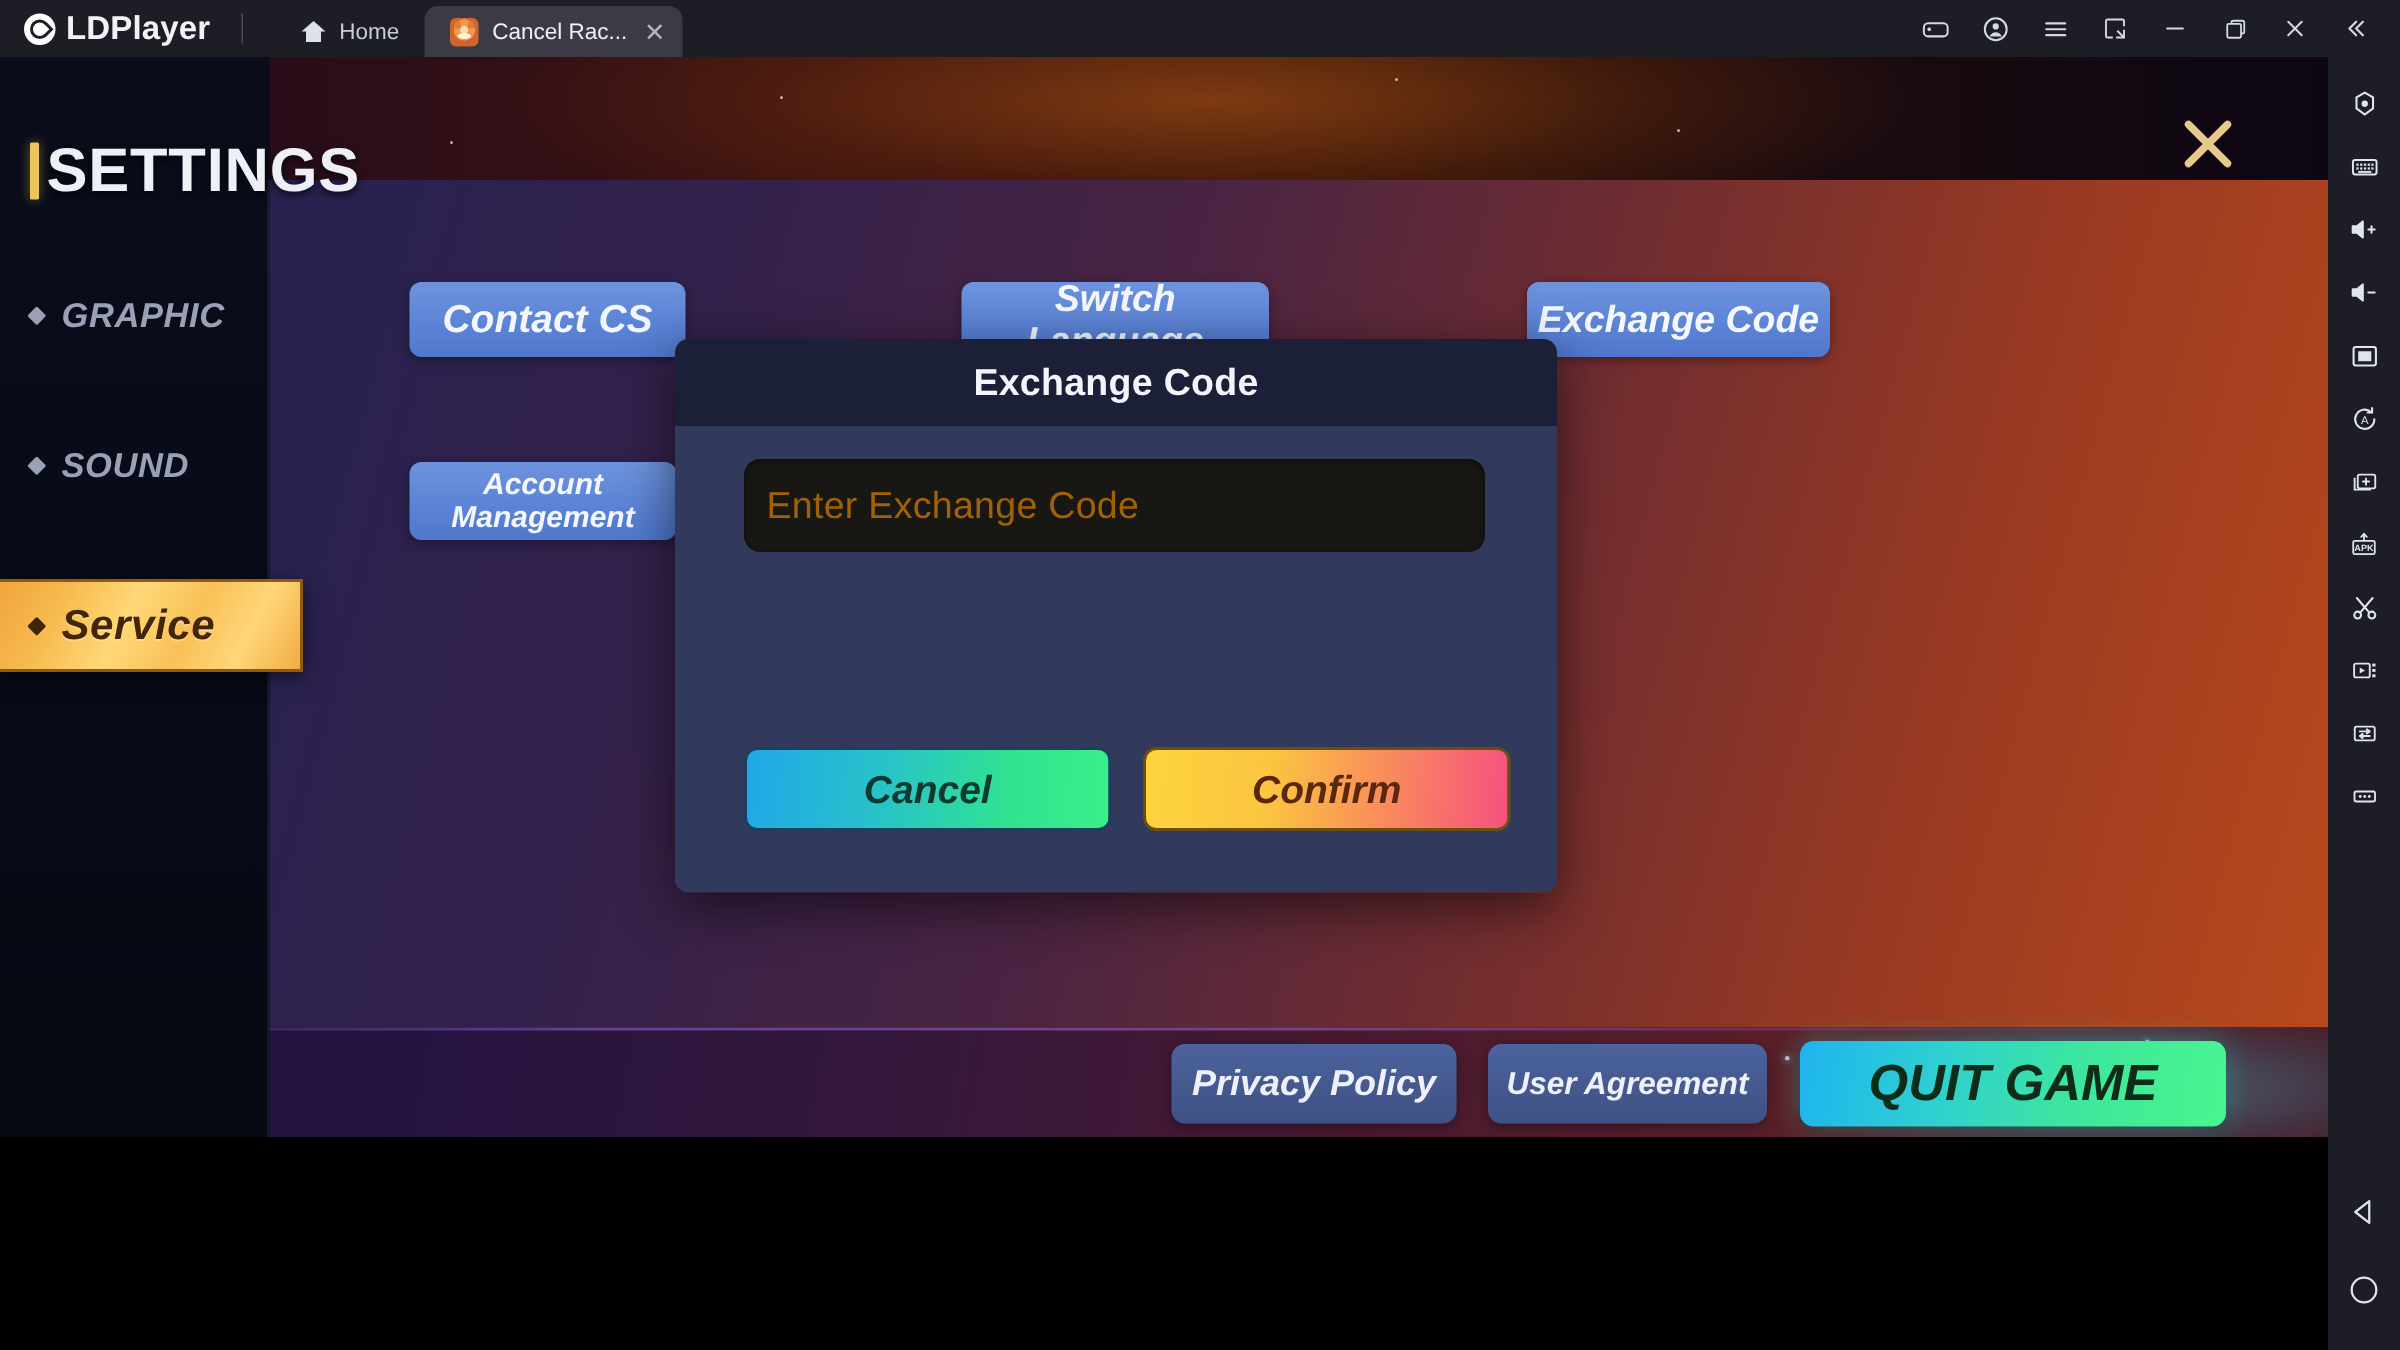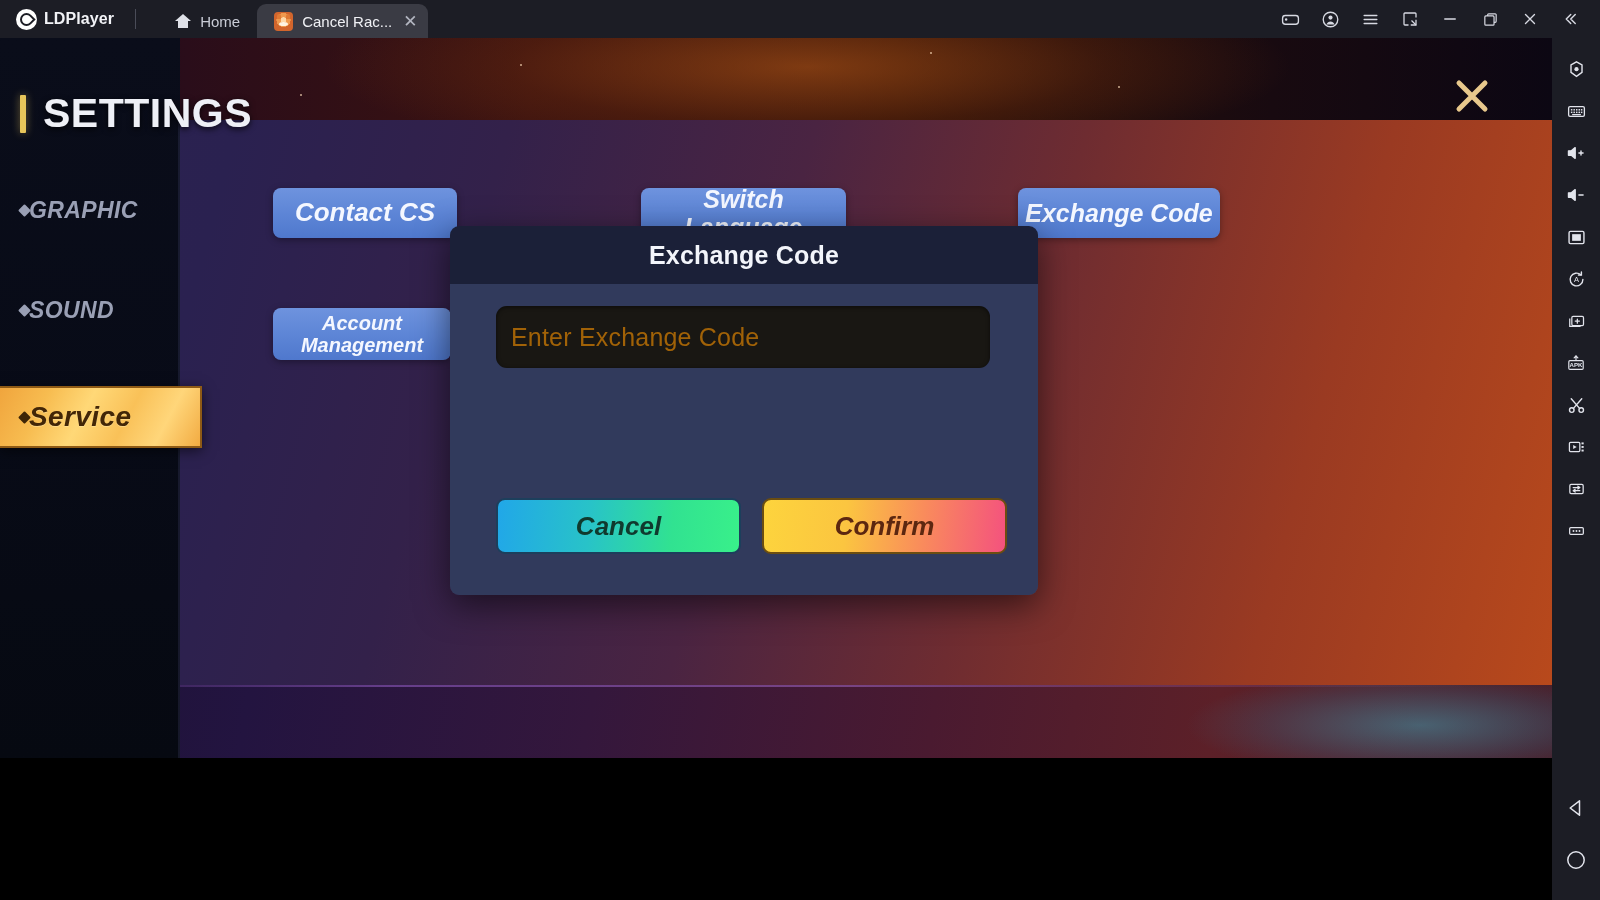--- a/index.html
+++ b/index.html
@@ -28,21 +28,21 @@
     position: relative;
   }
   .brand-logo::after {
     content: ""; position: absolute;
     width: 9px; height: 9px;
     border: 2px solid #1c1d25;
     border-radius: 50% 0 50% 50%;
     transform: rotate(45deg);
   }
   .brand-name {
-    color: #f2f3f7; font-size: 16px; font-weight: bold;
+    color: #f2f3f7; font-size: 22px; font-weight: bold;
     letter-spacing: .1px;
   }
   .brand-sep {
     width: 1px; height: 20px; background: #4a4c58; margin-left: 14px;
   }
   .tabs { display: flex; align-items: flex-end; height: 48px; margin-left: 22px; }
   .tab {
     display: flex; align-items: center; gap: 9px;
     height: 34px; padding: 0 17px;
     border-radius: 9px 9px 0 0;
@@ -152,36 +152,36 @@
     position: absolute; left: 0; top: 0; width: 180px; height: 720px;
     background: linear-gradient(180deg, #0a0d1a 0%, #080b17 55%, #060911 100%);
   }
   .side-panel-edge {
     position: absolute; left: 178px; top: 82px; width: 2px; height: 638px;
     background: rgba(120,120,190,.14);
   }
 
   .settings-title {
     position: absolute; left: 20px; top: 52px;
-    display: flex; align-items: center; gap: 17px;
+    display: flex; align-items: center; gap: 5px;
   }
   .title-bar-accent {
     width: 6px; height: 38px; background: #e8c65a; border-radius: 1px;
     box-shadow: 0 0 8px rgba(232,198,90,.45);
   }
   .settings-title-text {
     color: #eef0f6; font-size: 41px; font-weight: bold;
     letter-spacing: .5px;
     text-shadow: 0 2px 6px rgba(0,0,0,.8);
   }
 
   .nav-list { position: absolute; left: 0; top: 148px; width: 180px; }
   .nav-item {
     position: relative; height: 48px; margin-bottom: 52px;
-    display: flex; align-items: center; padding-left: 20px; gap: 0;
+    display: flex; align-items: center; padding-left: 20px; gap: 12px;
   }
   .nav-diamond {
     width: 9px; height: 9px; background: #9aa0b5;
     transform: rotate(45deg); flex: none;
     border-radius: 1px;
   }
   .nav-label {
     color: #9aa0b5; font-size: 23px; font-style: italic; font-weight: bold;
     letter-spacing: .4px;
   }
@@ -554,14 +554,21 @@
       <div class="code-input">
         <span class="code-input-ph">Enter Exchange Code</span>
       </div>
       <div class="modal-actions">
         <div class="mbtn mbtn-cancel">Cancel</div>
         <div class="mbtn mbtn-confirm">Confirm</div>
       </div>
     </div>
   </div>
 
+  <div class="bottom-row">
+    <span class="sparkle" style="left:1190px; top:19px;"></span>
+    <span class="sparkle" style="left:1430px; top:8px;"></span>
+    <div class="bbtn privacy">Privacy Policy</div>
+    <div class="bbtn agreement">User Agreement</div>
+    <div class="bbtn quit">QUIT GAME</div>
+  </div>
 
 </div>
 
 </body></html>

